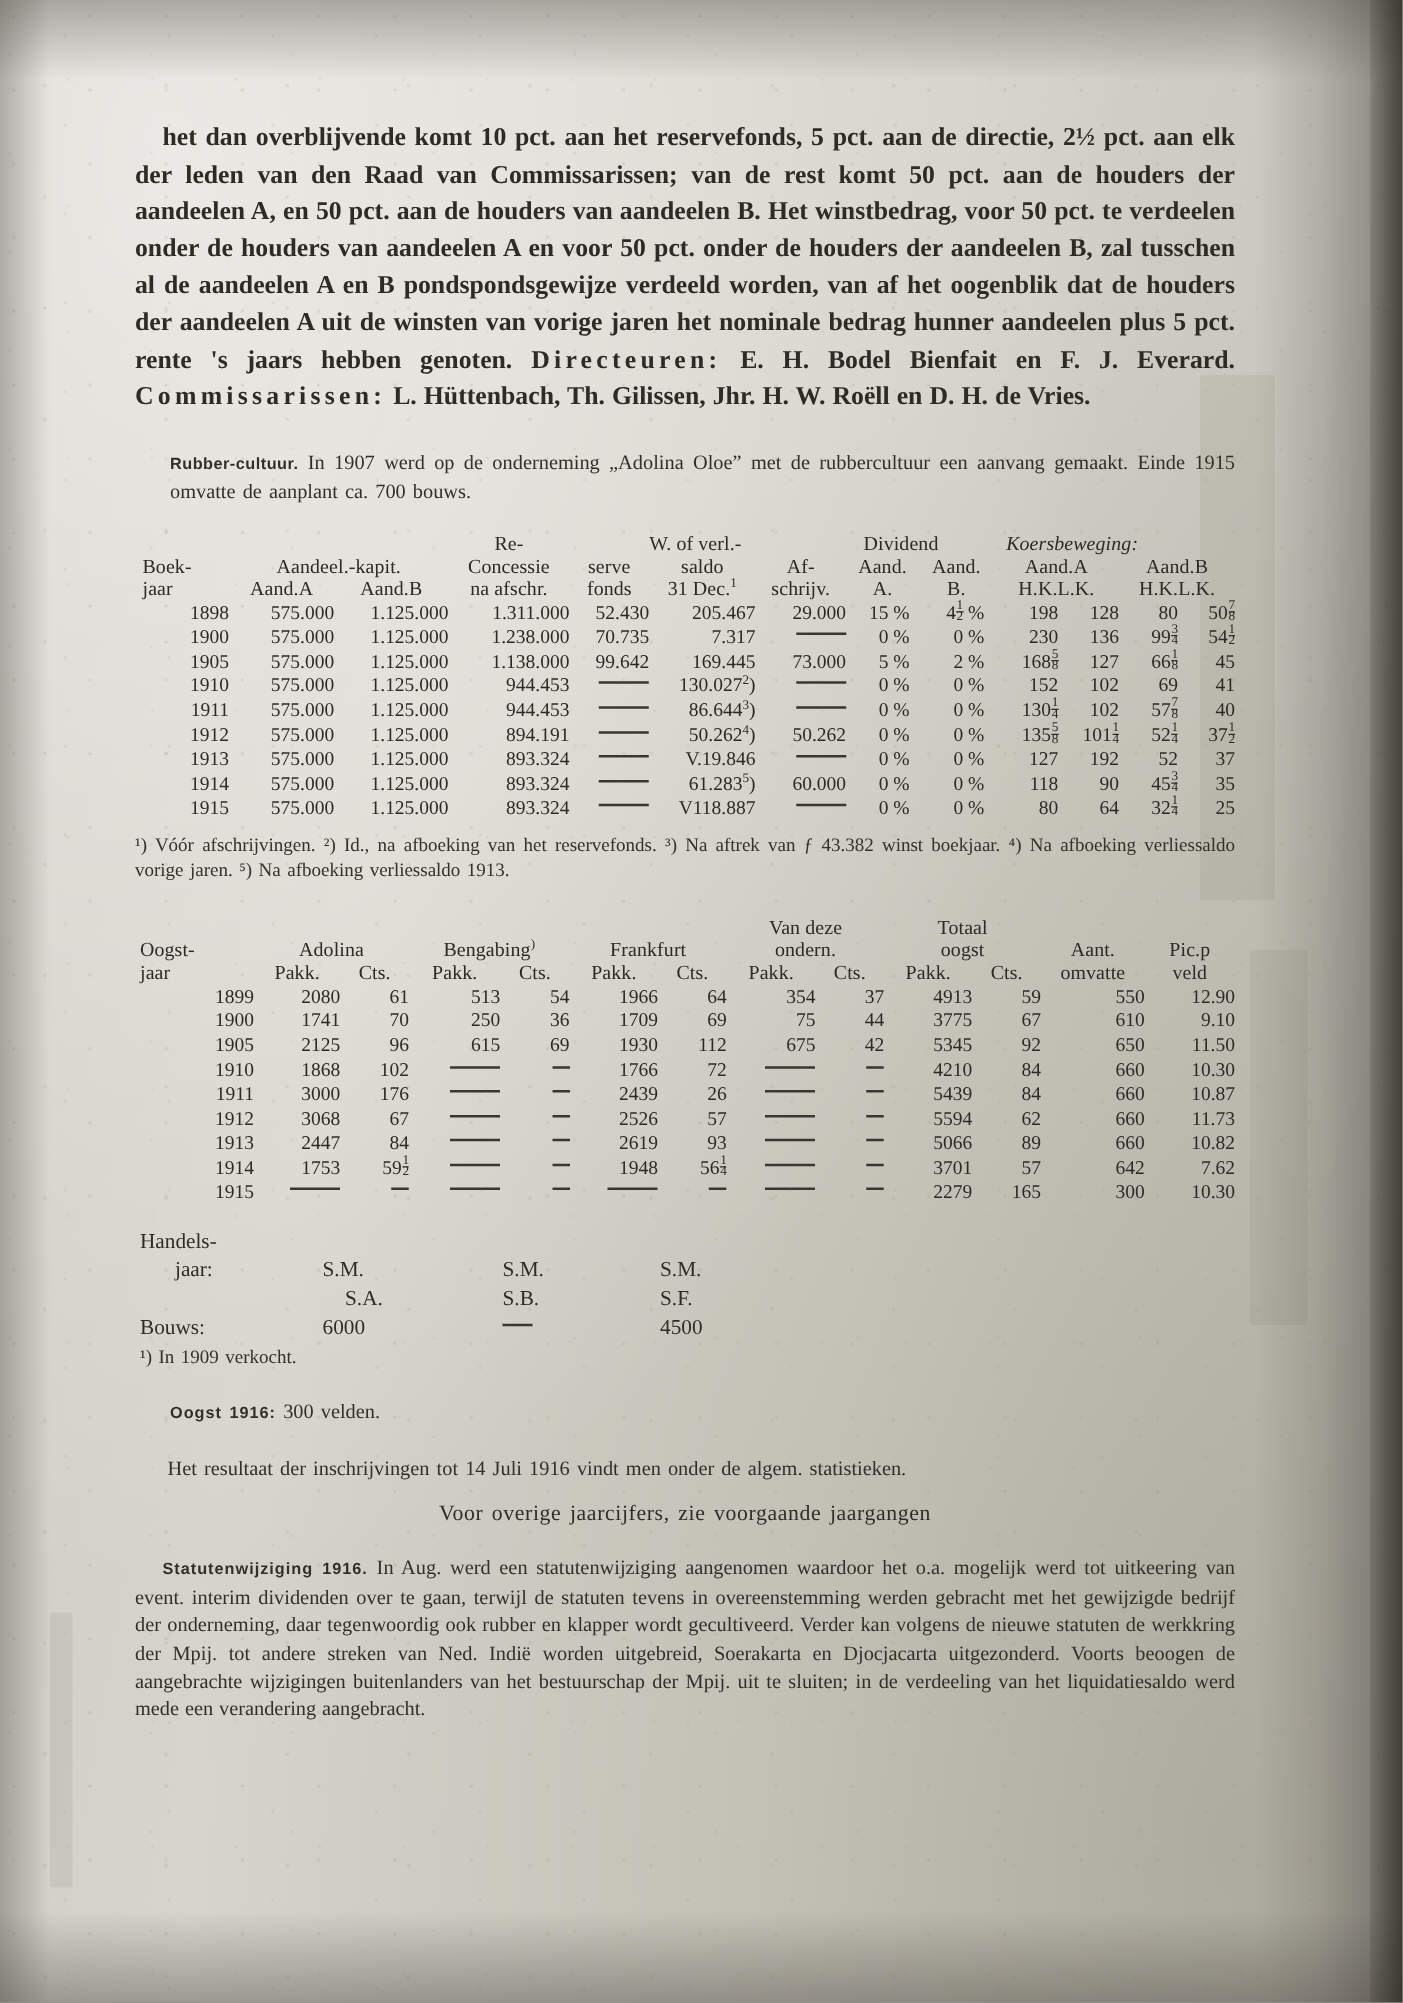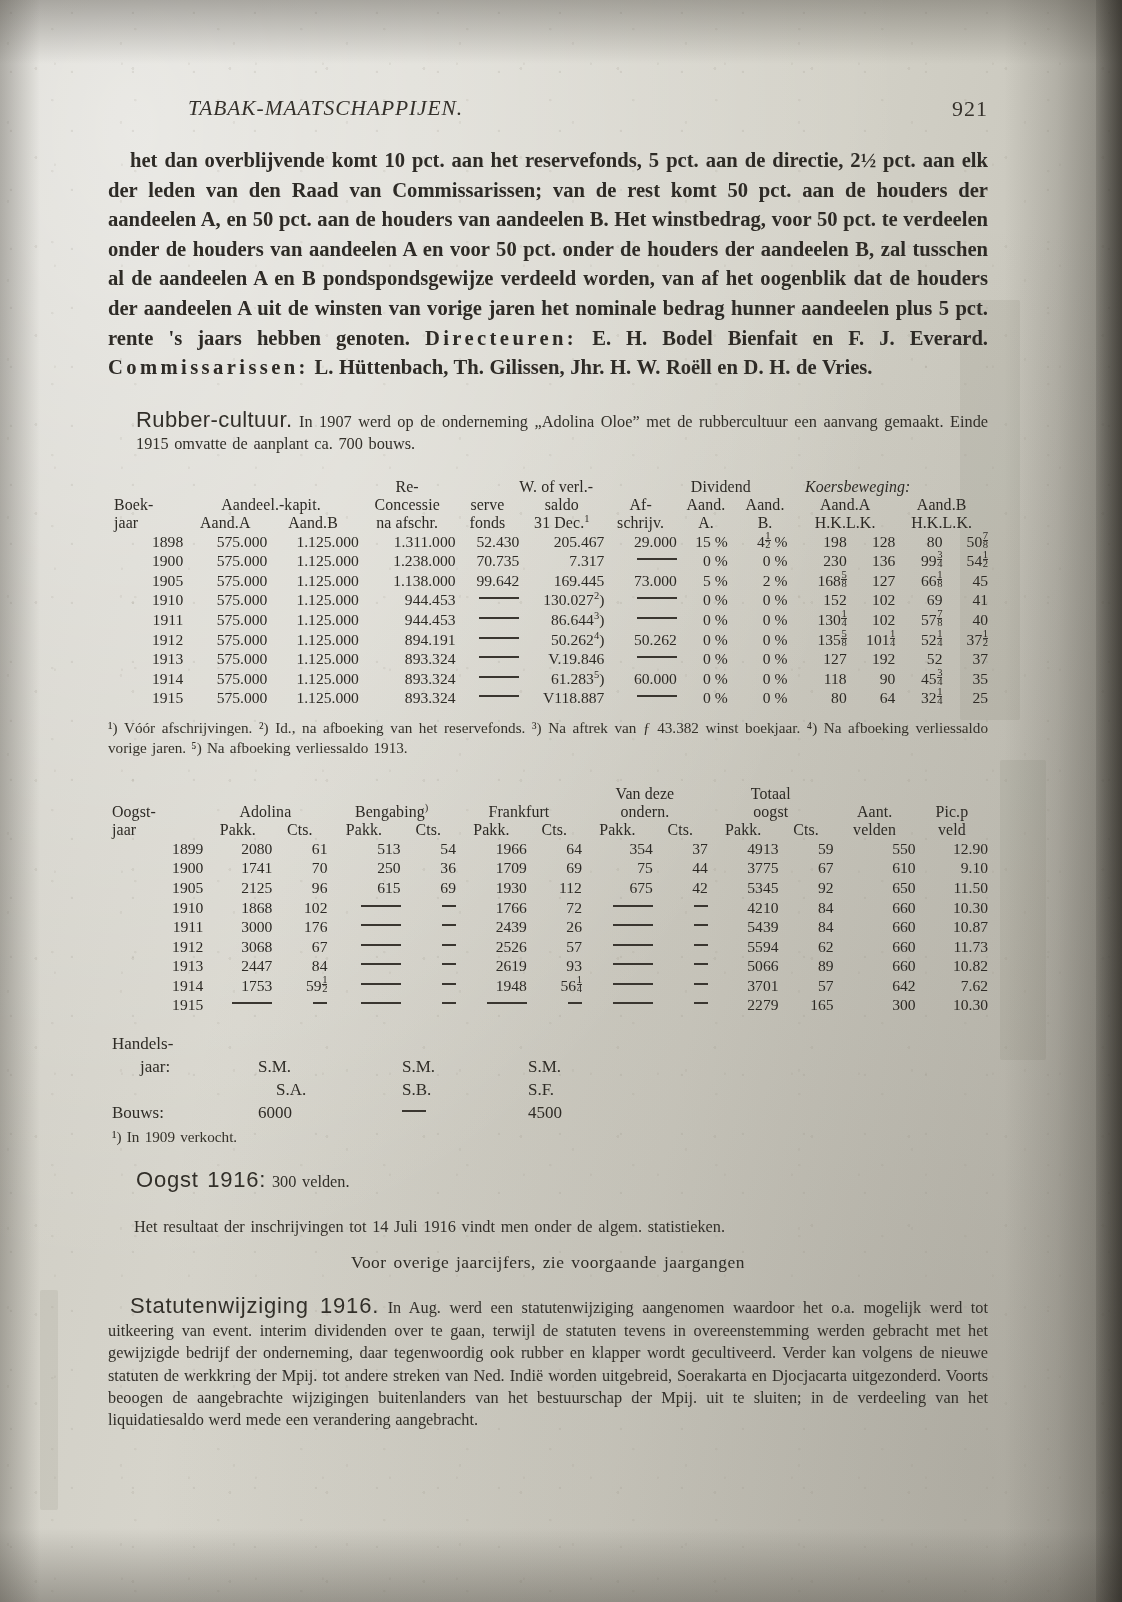--- a/index.html
+++ b/index.html
@@ -127,22 +127,22 @@
     font-size: 16.3px;
     line-height: 22.4px;
     text-align: justify;
     text-align-last: left;
     color: #322f29;
     word-spacing: 1.6px;
   }
   .small-par.tight { word-spacing: .6px; }
   .lead {
     font-family: "Liberation Sans", sans-serif;
-    font-weight: normal;
-    font-size: 22px;
+    font-weight: bold;
+    font-size: 13px;
     letter-spacing: .4px;
   }
   .footnote {
     font-size: 15.2px;
     line-height: 20.4px;
     text-align: justify;
     text-align-last: left;
     word-spacing: 1.4px;
     color: #343129;
   }
@@ -216,24 +216,20 @@
 <body>
 
 <div id="scan">
 
   <div class="showthrough" style="left:960px; top:300px; width:60px; height:420px;"></div>
   <div class="showthrough" style="left:1000px; top:760px; width:46px; height:300px;"></div>
   <div class="showthrough" style="left:40px; top:1290px; width:18px; height:220px;"></div>
 
   <div id="content">
 
-    <div id="runhead">
-      <div id="runhead-title">TABAK-MAATSCHAPPIJEN.</div>
-      <div id="runhead-page">921</div>
-    </div>
 
     <div class="body-par first"><span>het dan overblijvende komt 10 pct. aan het reservefonds, 5 pct. aan de directie, 2½ pct. aan elk der leden van den Raad van Commissarissen; van de rest komt 50 pct. aan de houders der aandeelen A, en 50 pct. aan de houders van aandeelen B. Het winstbedrag, voor 50 pct. te verdeelen onder de houders van aandeelen A en voor 50 pct. onder de houders der aandeelen B, zal tusschen al de aandeelen A en B pondspondsgewijze verdeeld worden, van af het oogenblik dat de houders der aandeelen A uit de winsten van vorige jaren het nominale bedrag hunner aandeelen plus 5 pct. rente 's jaars hebben genoten.</span> <span class="spaced">Directeuren:</span> <span>E. H. Bodel Bienfait en F. J. Everard.</span> <span class="spaced">Commissarissen:</span> <span>L. Hüttenbach, Th. Gilissen, Jhr. H. W. Roëll en D. H. de Vries.</span></div>
 
     <div class="small-par mt26" style="padding-left:28px;">
       <span class="lead">Rubber-cultuur.</span>
       <span>In 1907 werd op de onderneming „Adolina Oloe” met de rubbercultuur een aanvang gemaakt. Einde 1915 omvatte de aanplant ca. 700 bouws.</span>
     </div>
 
     <div class="mt22" style="padding-left:6px;">
     <table class="fin">
@@ -504,21 +500,21 @@
         <td class="ctr">Pakk.</td>
         <td class="ctr">Cts.</td>
         <td class="ctr">Pakk.</td>
         <td class="ctr">Cts.</td>
         <td class="ctr">Pakk.</td>
         <td class="ctr">Cts.</td>
         <td class="ctr">Pakk.</td>
         <td class="ctr">Cts.</td>
         <td class="ctr">Pakk.</td>
         <td class="ctr">Cts.</td>
-        <td class="ctr">velden</td>
+        <td class="ctr">omvatte</td>
         <td class="ctr">veld</td>
       </tr>
 
       </tbody>
           <tbody id="oogst-body">
             <tr class="row">
               <td class="num">1899</td>
               <td class="num">2080</td>
               <td class="num">61</td>
               <td class="num">513</td>

